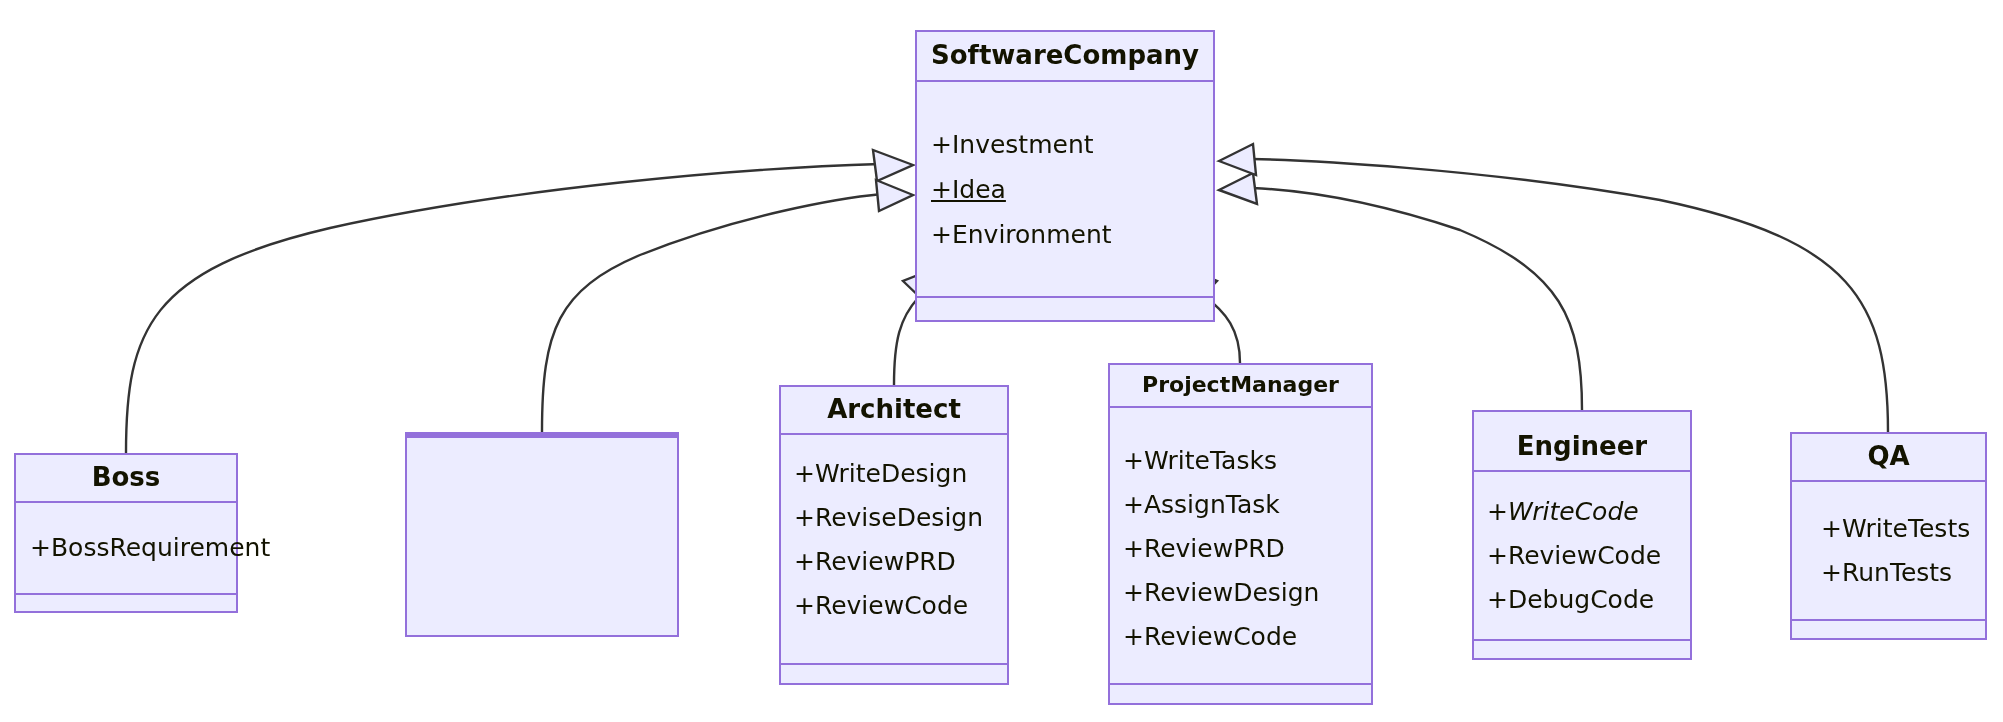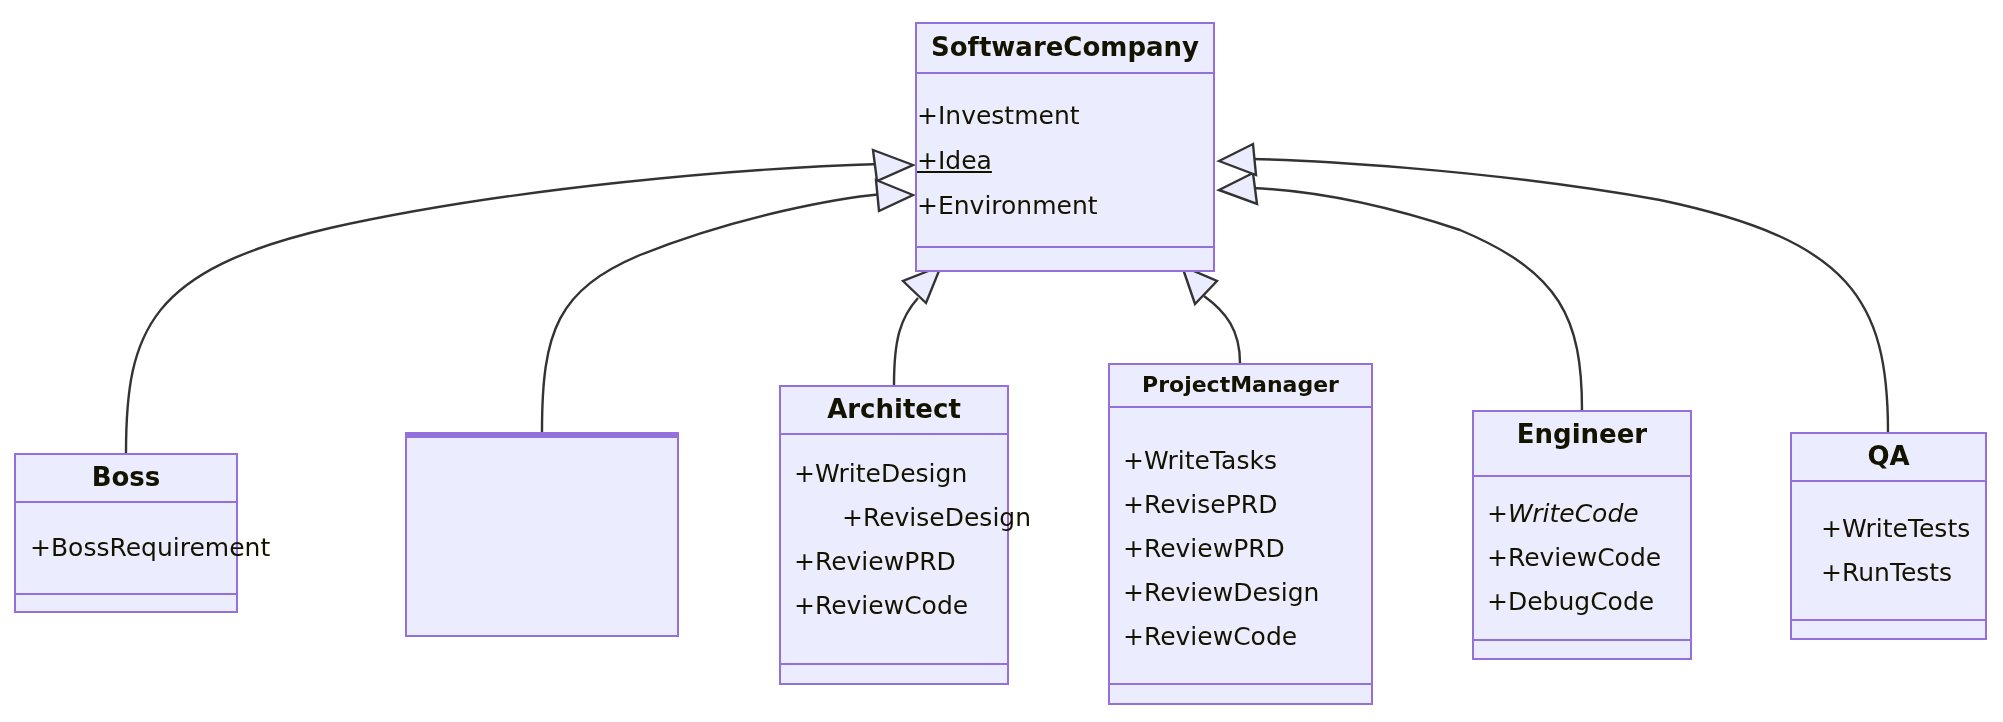--- a/index.html
+++ b/index.html
@@ -76,24 +76,24 @@
     <path d="M 1240 363 C 1240 330 1226 312 1204 296" fill="none" stroke="#333333" stroke-width="2.4"></path>
     <polygon points="1182,266 1195,304 1217,281" fill="#ECECFF" stroke="#333333" stroke-width="2.4" stroke-linejoin="miter"></polygon>
 
     <path d="M 1582 410 C 1582 318 1560 272 1460 230 C 1370 200 1300 190 1252 188" fill="none" stroke="#333333" stroke-width="2.4"></path>
     <polygon points="1219,190 1257,204 1253,173" fill="#ECECFF" stroke="#333333" stroke-width="2.4" stroke-linejoin="miter"></polygon>
 
     <path d="M 1888 432 C 1888 300 1850 240 1660 200 C 1480 168 1300 160 1252 159" fill="none" stroke="#333333" stroke-width="2.4"></path>
     <polygon points="1219,161 1256,175 1253,144" fill="#ECECFF" stroke="#333333" stroke-width="2.4" stroke-linejoin="miter"></polygon>
   </svg>
 
-  <div class="uml-class" style="left:915px; top:22px; width:300px; height:250px;">
+  <div class="uml-class" style="left:915px; top:30px; width:300px; height:292px;">
     <div class="uml-title" style="font-size:26px; padding:8px 10px 10px 10px;">SoftwareCompany</div>
     <div class="uml-divider"></div>
-    <div class="uml-section" style="flex:1; padding:8px 0 8px 0;">
+    <div class="uml-section" style="flex:1; padding:8px 0 8px 14px;">
       <div class="uml-member" style="font-size:25px; line-height:45px;">+Investment</div>
       <div class="uml-member" style="font-size:25px; line-height:45px;text-decoration:underline;">+Idea</div>
       <div class="uml-member" style="font-size:25px; line-height:45px;">+Environment</div>
     </div>
     <div class="uml-divider"></div>
     <div class="uml-section empty" style="height:22px;"></div>
   </div>
 
   <div class="uml-class" style="left:14px; top:453px; width:224px; height:160px;">
     <div class="uml-title" style="font-size:26px; padding:7px 10px 9px 10px;">Boss</div>
@@ -109,44 +109,44 @@
     <div class="uml-divider"></div>
     <div class="uml-divider"></div>
     <div class="uml-section empty" style="height:16px;"></div>
   </div>
 
   <div class="uml-class" style="left:779px; top:385px; width:230px; height:300px;">
     <div class="uml-title" style="font-size:26px; padding:7px 10px 9px 10px;">Architect</div>
     <div class="uml-divider"></div>
     <div class="uml-section" style="flex:1; padding:6px 0 24px 13px;">
       <div class="uml-member" style="font-size:25px; line-height:44px;">+WriteDesign</div>
-      <div class="uml-member" style="font-size:25px; line-height:44px;margin-left:48px;">+ReviseDesign</div>
+      <div class="uml-member" style="font-size:25px; line-height:44px;">+ReviseDesign</div>
       <div class="uml-member" style="font-size:25px; line-height:44px;">+ReviewPRD</div>
       <div class="uml-member" style="font-size:25px; line-height:44px;">+ReviewCode</div>
     </div>
     <div class="uml-divider"></div>
     <div class="uml-section empty" style="height:18px;"></div>
   </div>
 
   <div class="uml-class" style="left:1108px; top:363px; width:265px; height:342px;">
     <div class="uml-title" style="font-size:22px; padding:7px 10px 9px 10px;">ProjectManager</div>
     <div class="uml-divider"></div>
     <div class="uml-section" style="flex:1; padding:12px 0 6px 13px;">
       <div class="uml-member" style="font-size:25px; line-height:44px;">+WriteTasks</div>
-      <div class="uml-member" style="font-size:25px; line-height:44px;">+RevisePRD</div>
+      <div class="uml-member" style="font-size:25px; line-height:44px;">+AssignTask</div>
       <div class="uml-member" style="font-size:25px; line-height:44px;">+ReviewPRD</div>
       <div class="uml-member" style="font-size:25px; line-height:44px;">+ReviewDesign</div>
       <div class="uml-member" style="font-size:25px; line-height:44px;">+ReviewCode</div>
     </div>
     <div class="uml-divider"></div>
     <div class="uml-section empty" style="height:18px;"></div>
   </div>
 
   <div class="uml-class" style="left:1472px; top:410px; width:220px; height:250px;">
-    <div class="uml-title" style="font-size:26px; padding:7px 10px 26px 10px;">Engineer</div>
+    <div class="uml-title" style="font-size:26px; padding:7px 10px 9px 10px;margin-top:12px;">Engineer</div>
     <div class="uml-divider"></div>
     <div class="uml-section" style="flex:1; padding:6px 0 6px 13px;">
       <div class="uml-member" style="font-size:25px; line-height:44px;font-style:italic;">+WriteCode</div>
       <div class="uml-member" style="font-size:25px; line-height:44px;">+ReviewCode</div>
       <div class="uml-member" style="font-size:25px; line-height:44px;">+DebugCode</div>
     </div>
     <div class="uml-divider"></div>
     <div class="uml-section empty" style="height:17px;"></div>
   </div>
 

